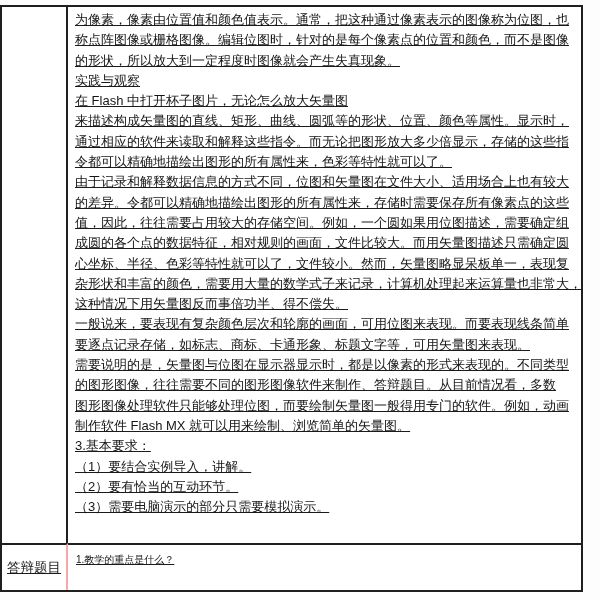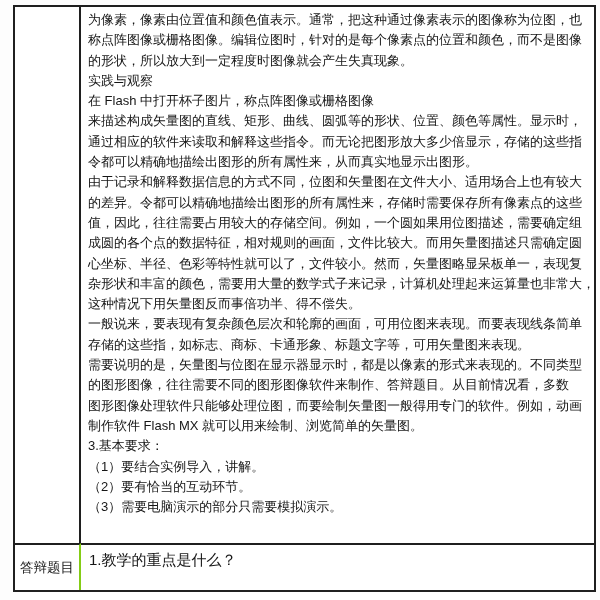--- a/index.html
+++ b/index.html
@@ -13,61 +13,62 @@
   }
   .page {
     position: relative;
     width: 600px;
     height: 600px;
     background: #fdfdfd;
     overflow: hidden;
   }
   .doc-table {
     position: absolute;
-    left: 13px;
+    left: 0;
     top: 5px;
     width: 583px;
     height: 587px;
     border: 2px solid #1f1f1f;
     box-sizing: border-box;
     display: grid;
     grid-template-columns: 66px 1fr;
     grid-template-rows: 1fr 47px;
     background: #ffffff;
+    text-decoration: underline;
   }
   .cell {
     box-sizing: border-box;
     overflow: hidden;
   }
   .cell-tl {
     border-right: 2px solid #1f1f1f;
   }
   .cell-tr {
     padding: 3px 2px 0 7px;
   }
   .cell-bl {
     border-top: 2px solid #1f1f1f;
-    border-right: 2px solid #84cc16;
+    border-right: 2px solid #fca5a5;
     display: flex;
     align-items: center;
     justify-content: center;
   }
   .cell-br {
     border-top: 2px solid #1f1f1f;
     padding: 1px 2px 0 8px;
   }
   .text-line {
     font-size: 13px;
     line-height: 20.3px;
     letter-spacing: 0px;
     white-space: nowrap;
     color: #161616;
   }
   .question-line {
-    font-size: 15px;
+    font-size: 10px;
     line-height: 27px;
     white-space: nowrap;
     color: #161616;
   }
   .row-label {
     font-size: 13.5px;
     color: #161616;
     white-space: nowrap;
   }
 </style>
@@ -77,33 +78,33 @@
 <div class="page">
   <div class="doc-table">
 
     <div class="cell cell-tl"></div>
 
     <div class="cell cell-tr">
       <div class="text-line">为像素，像素由位置值和颜色值表示。通常，把这种通过像素表示的图像称为位图，也</div>
       <div class="text-line">称点阵图像或栅格图像。编辑位图时，针对的是每个像素点的位置和颜色，而不是图像</div>
       <div class="text-line">的形状，所以放大到一定程度时图像就会产生失真现象。</div>
       <div class="text-line">实践与观察</div>
-      <div class="text-line">在 Flash 中打开杯子图片，称点阵图像或栅格图像</div>
+      <div class="text-line">在 Flash 中打开杯子图片，无论怎么放大矢量图</div>
       <div class="text-line">来描述构成矢量图的直线、矩形、曲线、圆弧等的形状、位置、颜色等属性。显示时，</div>
       <div class="text-line">通过相应的软件来读取和解释这些指令。而无论把图形放大多少倍显示，存储的这些指</div>
-      <div class="text-line">令都可以精确地描绘出图形的所有属性来，从而真实地显示出图形。</div>
+      <div class="text-line">令都可以精确地描绘出图形的所有属性来，色彩等特性就可以了。</div>
       <div class="text-line">由于记录和解释数据信息的方式不同，位图和矢量图在文件大小、适用场合上也有较大</div>
       <div class="text-line">的差异。令都可以精确地描绘出图形的所有属性来，存储时需要保存所有像素点的这些</div>
       <div class="text-line">值，因此，往往需要占用较大的存储空间。例如，一个圆如果用位图描述，需要确定组</div>
       <div class="text-line">成圆的各个点的数据特征，相对规则的画面，文件比较大。而用矢量图描述只需确定圆</div>
       <div class="text-line">心坐标、半径、色彩等特性就可以了，文件较小。然而，矢量图略显呆板单一，表现复</div>
       <div class="text-line">杂形状和丰富的颜色，需要用大量的数学式子来记录，计算机处理起来运算量也非常大，</div>
       <div class="text-line">这种情况下用矢量图反而事倍功半、得不偿失。</div>
       <div class="text-line">一般说来，要表现有复杂颜色层次和轮廓的画面，可用位图来表现。而要表现线条简单</div>
-      <div class="text-line">存储的这些指，如标志、商标、卡通形象、标题文字等，可用矢量图来表现。</div>
+      <div class="text-line">要逐点记录存储，如标志、商标、卡通形象、标题文字等，可用矢量图来表现。</div>
       <div class="text-line">需要说明的是，矢量图与位图在显示器显示时，都是以像素的形式来表现的。不同类型</div>
       <div class="text-line">的图形图像，往往需要不同的图形图像软件来制作、答辩题目。从目前情况看，多数</div>
       <div class="text-line">图形图像处理软件只能够处理位图，而要绘制矢量图一般得用专门的软件。例如，动画</div>
       <div class="text-line">制作软件 Flash MX 就可以用来绘制、浏览简单的矢量图。</div>
       <div class="text-line">3.基本要求：</div>
       <div class="text-line">（1）要结合实例导入，讲解。</div>
       <div class="text-line">（2）要有恰当的互动环节。</div>
       <div class="text-line">（3）需要电脑演示的部分只需要模拟演示。</div>
     </div>
 

